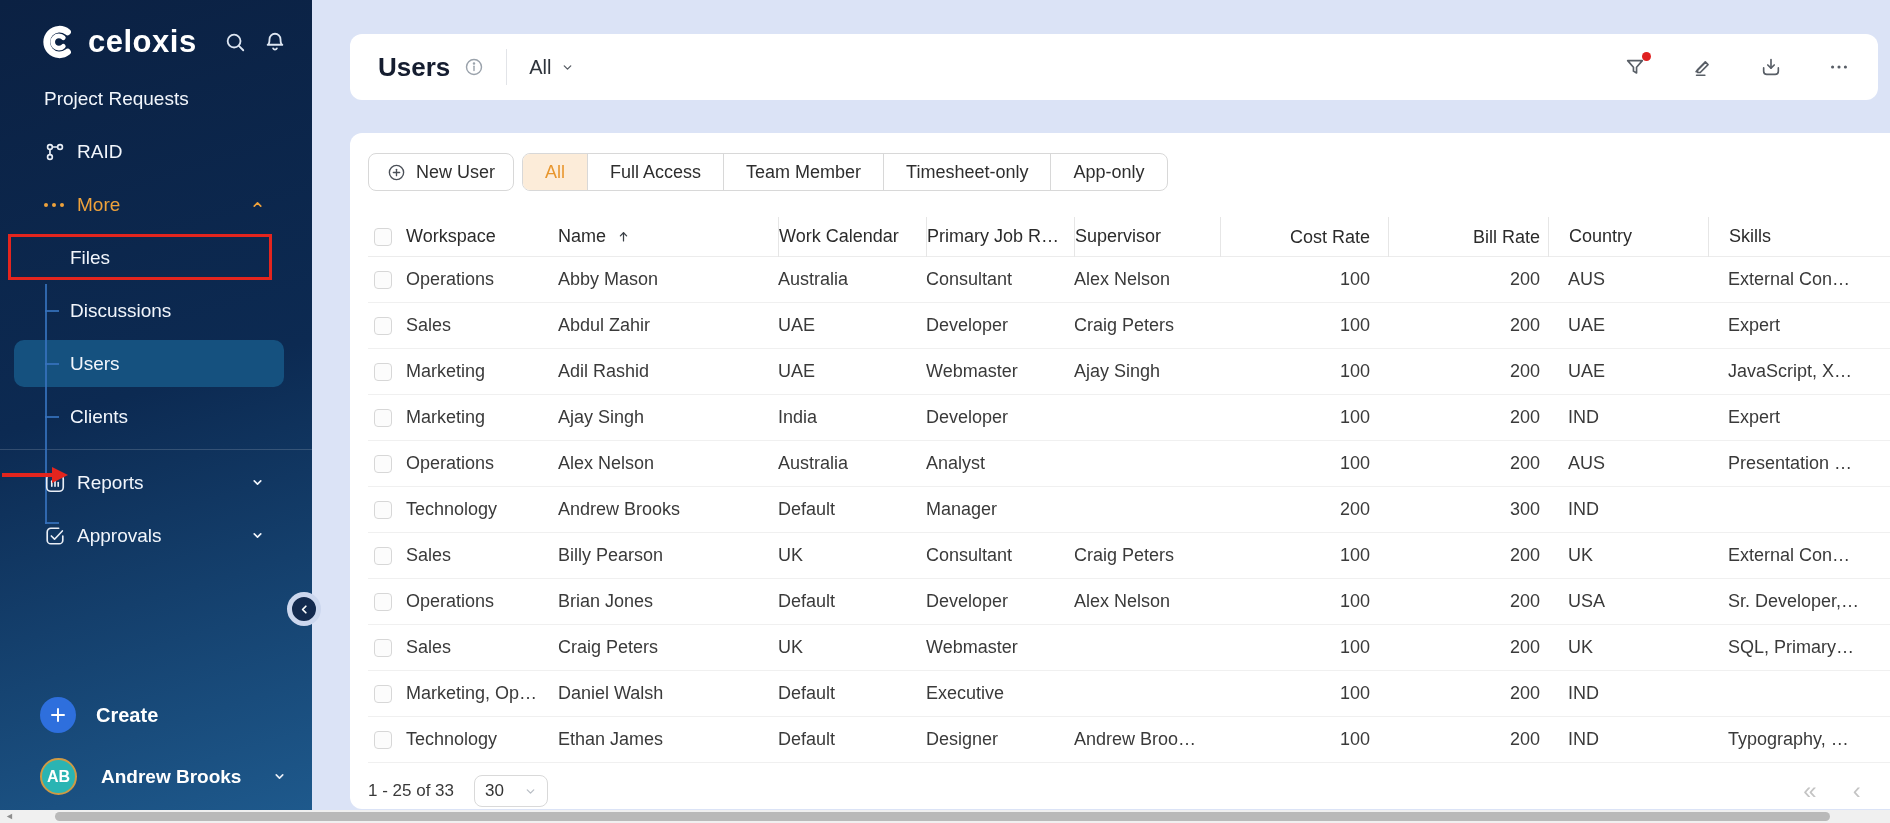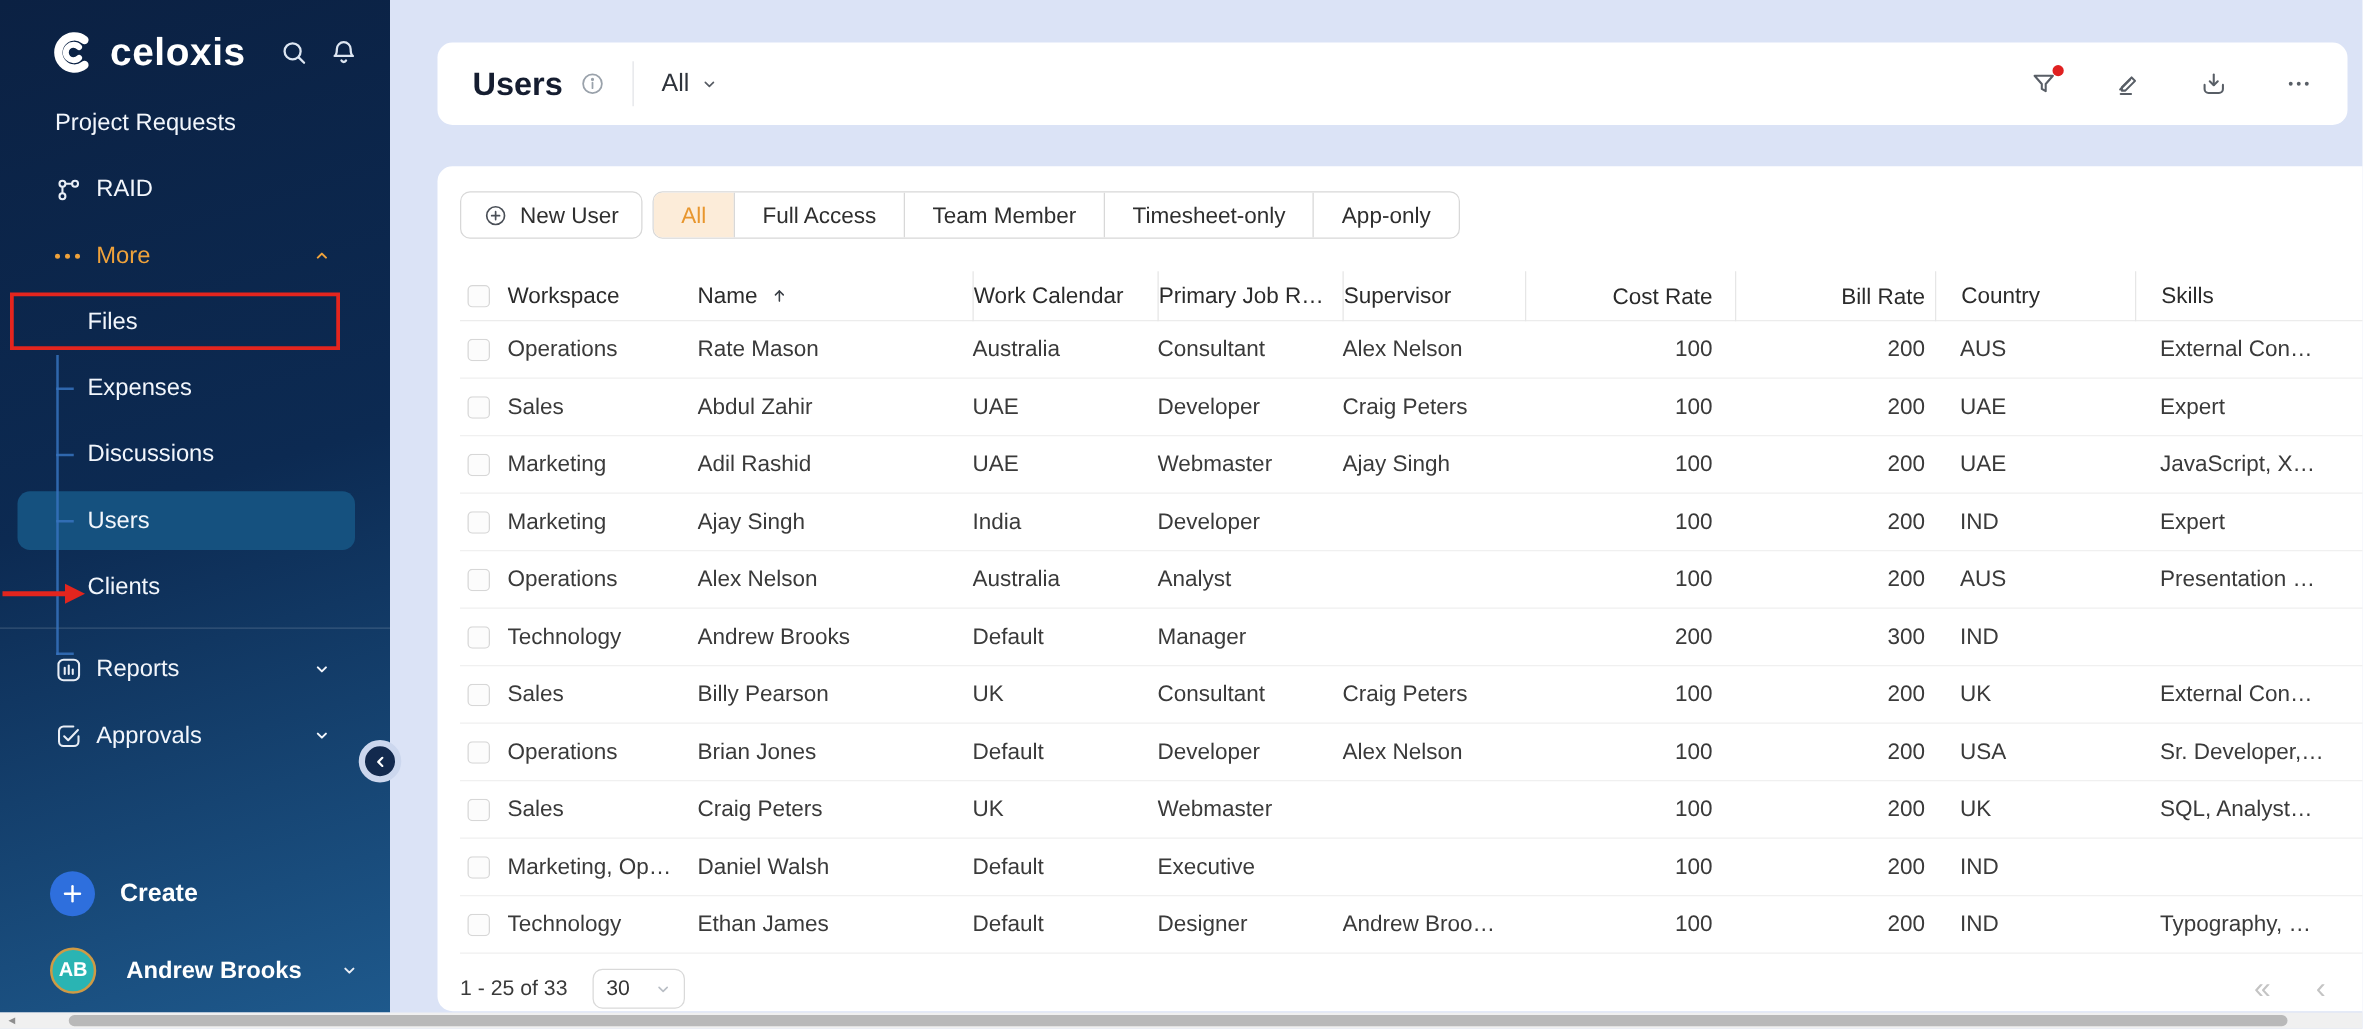--- a/index.html
+++ b/index.html
@@ -205,23 +205,20 @@
         <svg class="ic-sm" viewBox="0 0 24 24" fill="none" stroke="currentColor" stroke-width="3" stroke-linecap="round" stroke-linejoin="round">
             <path d="M6 15l6-6 6 6"></path>
           </svg>
       </span>
     </div>
 
     <div class="s-item s-sub">
       <span class="lbl">Files</span>
     </div>
     <div class="s-item s-sub">
-      <span class="lbl">Expenses</span>
-    </div>
-    <div class="s-item s-sub">
       <span class="lbl">Discussions</span>
     </div>
     <div class="s-item s-sub">
       <span class="sel-bg"></span>
       <span class="lbl">Users</span>
     </div>
     <div class="s-item s-sub">
       <span class="lbl">Clients</span>
     </div>
 
@@ -388,21 +385,21 @@
     <div class="cell c-country hsep">Country</div>
     <div class="cell c-skills hsep">Skills</div>
   </div>
 
   <div>
     <div class="trow">
       <div class="cell c-check">
           <span class="cb"></span>
         </div>
       <div class="cell c-ws">Operations</div>
-      <div class="cell c-name">Rate Mason</div>
+      <div class="cell c-name">Abby Mason</div>
       <div class="cell c-cal">Australia</div>
       <div class="cell c-role">Consultant</div>
       <div class="cell c-sup">Alex Nelson</div>
       <div class="cell c-cost">100</div>
       <div class="cell c-bill">200</div>
       <div class="cell c-country">AUS</div>
       <div class="cell c-skills">External Con…</div>
     </div>
 
     <div class="trow">
@@ -515,21 +512,21 @@
           <span class="cb"></span>
         </div>
       <div class="cell c-ws">Sales</div>
       <div class="cell c-name">Craig Peters</div>
       <div class="cell c-cal">UK</div>
       <div class="cell c-role">Webmaster</div>
       <div class="cell c-sup"></div>
       <div class="cell c-cost">100</div>
       <div class="cell c-bill">200</div>
       <div class="cell c-country">UK</div>
-      <div class="cell c-skills">SQL, Analyst…</div>
+      <div class="cell c-skills">SQL, Primary…</div>
     </div>
 
     <div class="trow">
       <div class="cell c-check">
           <span class="cb"></span>
         </div>
       <div class="cell c-ws">Marketing, Op…</div>
       <div class="cell c-name">Daniel Walsh</div>
       <div class="cell c-cal">Default</div>
       <div class="cell c-role">Executive</div>

